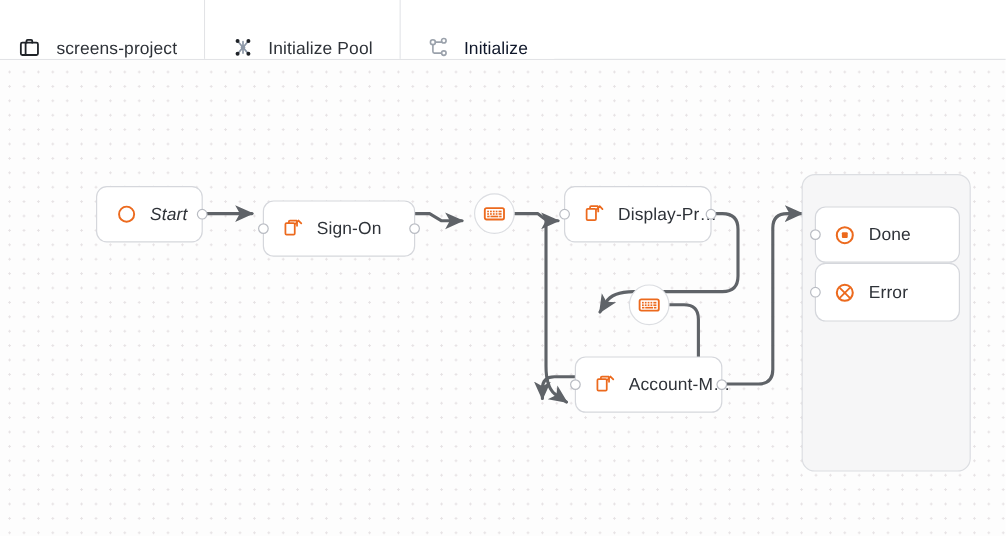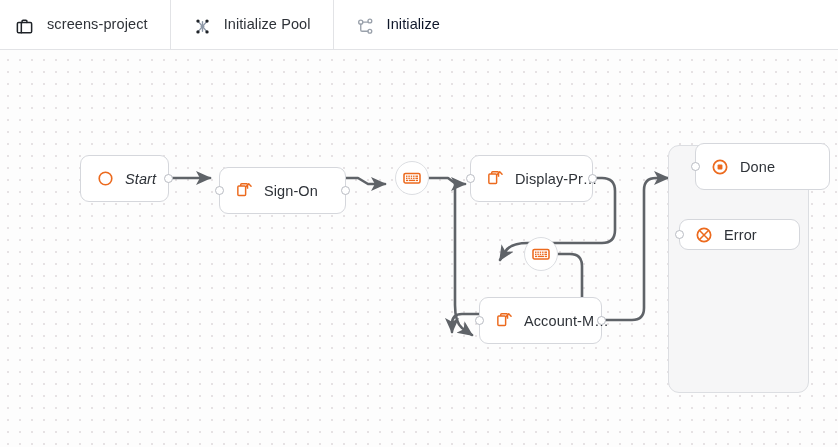--- a/index.html
+++ b/index.html
@@ -13,22 +13,22 @@
   
   .tabbar {
     position: absolute; left: 0; top: 0;
     width: 838px; height: 50px;
     background: #ffffff;
     border-bottom: 1px solid #e2e3e6;
     display: flex;
     align-items: stretch;
   }
   .tab {
-    display: flex; align-items: flex-start; gap: 11px;
-    padding: 16px 22px;
+    display: flex; align-items: flex-end; gap: 11px;
+    padding: 0 22px;
     height: 49px;
     border-right: 1px solid #e2e3e6;
     cursor: pointer;
     background: #ffffff;
   }
   .tab-icon {
     width: 20px; height: 20px;
     display: flex; align-items: center; justify-content: center;
     flex: none;
   }
@@ -275,32 +275,32 @@
         <path d="M14.5 3.3 V9"></path>
         <path d="M13 6.3 L15.9 3.2 L18.6 6" stroke-linecap="round"></path>
       </svg>
     </span>
     <span class="node-label">Account-M…</span>
     <span class="port out"></span>
   </div>
 
   <div class="group-box" style="left:668px; top:95px; width:141px; height:248px;"></div>
 
-  <div class="node" style="left:679px; top:93px; width:135px; height:47px;margin-left:16px;">
+  <div class="node" style="left:679px; top:122px; width:121px; height:47px;">
     <span class="port in"></span>
     <span class="node-icon">
       <svg width="18" height="18" viewBox="0 0 20 20">
         <circle cx="10" cy="10" r="7.4" fill="none" stroke="#ec6a1e" stroke-width="1.9"></circle>
         <rect x="7.3" y="7.3" width="5.4" height="5.4" rx="1" fill="#ec6a1e"></rect>
       </svg>
     </span>
     <span class="node-label">Done</span>
   </div>
 
-  <div class="node" style="left:679px; top:169px; width:121px; height:31px;">
+  <div class="node" style="left:679px; top:169px; width:121px; height:49px;">
     <span class="port in"></span>
     <span class="node-icon">
       <svg width="18" height="18" viewBox="0 0 20 20">
         <circle cx="10" cy="10" r="7.4" fill="none" stroke="#ec6a1e" stroke-width="1.9"></circle>
         <path d="M5.6 5.6 L14.4 14.4 M14.4 5.6 L5.6 14.4" stroke="#ec6a1e" stroke-width="1.7" stroke-linecap="round"></path>
       </svg>
     </span>
     <span class="node-label">Error</span>
   </div>
 

